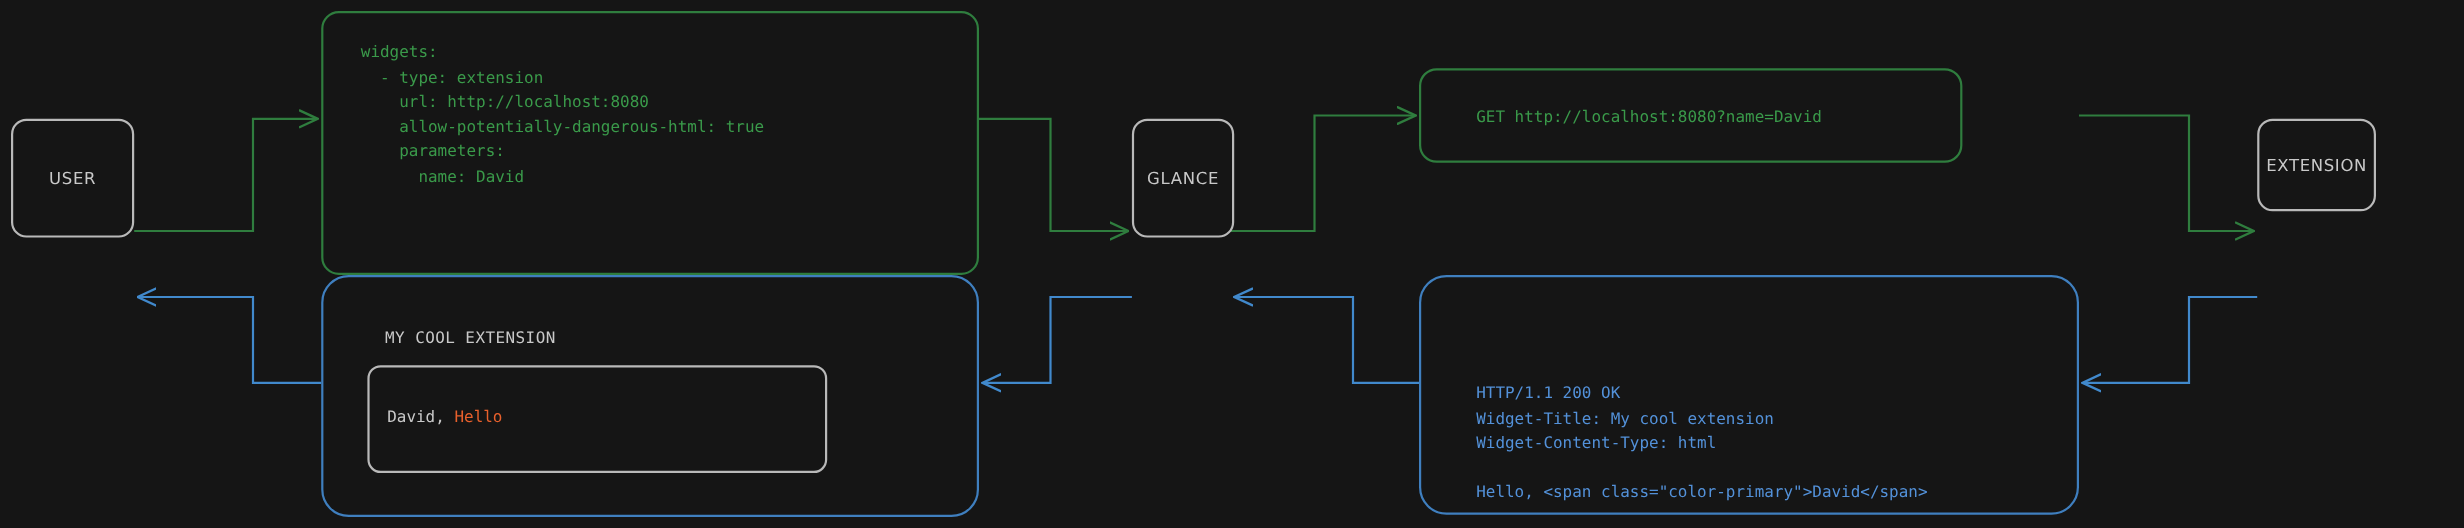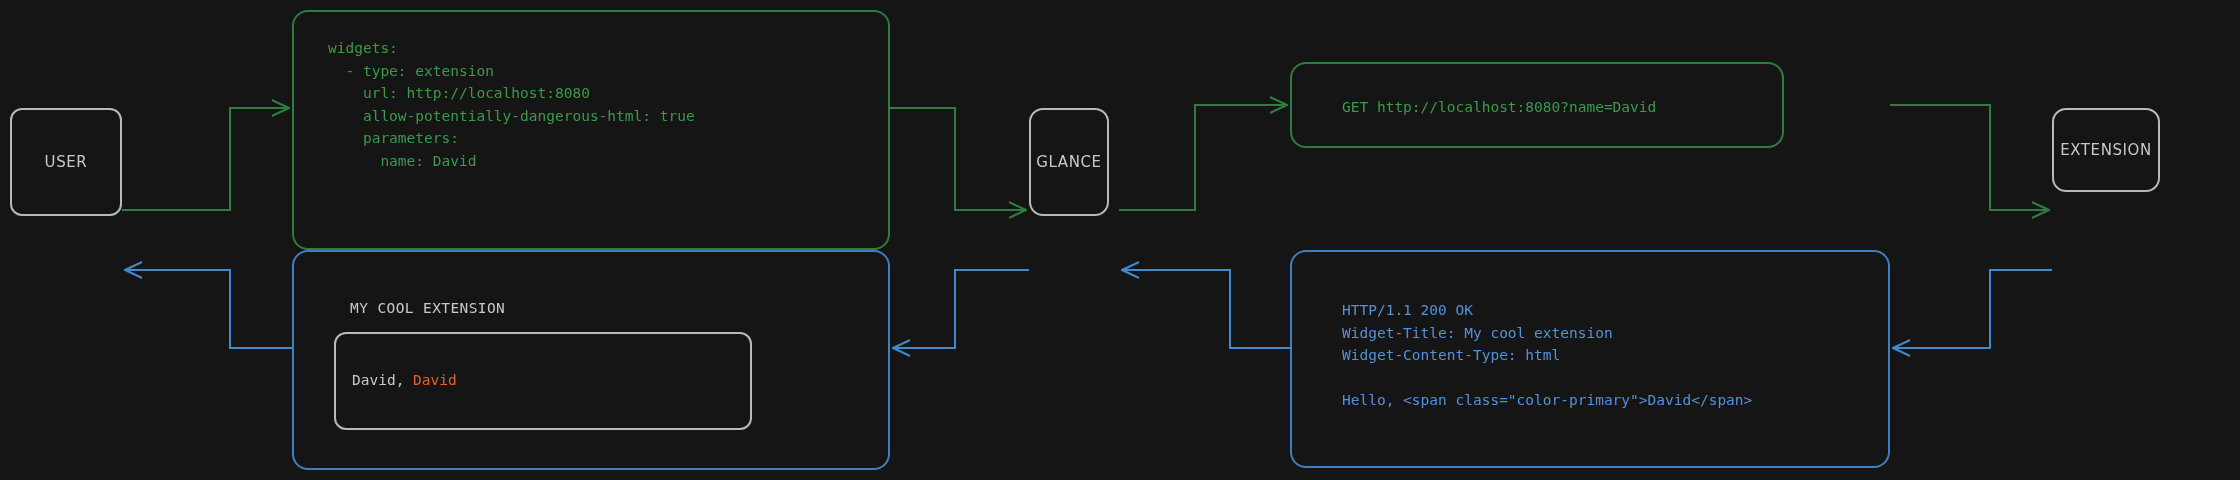--- a/index.html
+++ b/index.html
@@ -37,46 +37,46 @@
     justify-content: center;
     z-index: 3;
   }
   .node-label {
     color: #c9c9c9;
     font-family: "DejaVu Sans", "Liberation Sans", sans-serif;
     font-size: 15px;
     letter-spacing: 0.6px;
     white-space: nowrap;
   }
-  #node-user      { left: 10px;   top: 108px; width: 112px; height: 108px; border-radius: 12px; }
-  #node-glance    { left: 1029px; top: 108px; width: 80px;  height: 108px; }
+  #node-user      { left: 10px;   top: 108px; width: 112px; height: 108px; }
+  #node-glance    { left: 1029px; top: 108px; width: 93px;  height: 108px; }
   #node-extension { left: 2052px; top: 108px; width: 108px; height: 84px; }
 
   
   .panel {
     position: absolute;
     box-sizing: border-box;
     border: 2px solid #2f7d3e;
     border-radius: 16px;
     background: #151515;
     z-index: 3;
   }
   .panel.green { border-color: #2f7d3e; }
-  .panel.blue  { border-color: #3f7fbf; }
+  .panel.blue  { border-color: #3f7fbf; border-radius: 25px; }
 
   .code {
     margin: 0;
     font-family: "DejaVu Sans Mono", "Liberation Mono", monospace;
     font-size: 14.5px;
     line-height: 22.6px;
     white-space: pre;
     letter-spacing: 0px;
   }
   .code.green { color: #3a9a4a; }
-  .code.blue  { color: #5391d9; }
+  .code.blue  { color: #5391d9; margin-top: 48px; }
 
   #panel-yaml      { left: 292px;  top: 10px;  width: 598px; height: 240px; }
   #panel-yaml .code { position: absolute; left: 34px; top: 25px; }
 
   #panel-request   { left: 1290px; top: 62px;  width: 494px; height: 86px; }
   #panel-request .code { position: absolute; left: 50px; top: 32px; }
 
   #panel-response  { left: 1290px; top: 250px; width: 600px; height: 218px; }
   #panel-response .code { position: absolute; left: 50px; top: 47px; }
 
@@ -166,21 +166,21 @@
   - type: extension
     url: http://localhost:8080
     allow-potentially-dangerous-html: true
     parameters:
       name: David</pre>
   </div>
 
   <div class="panel blue" id="panel-widget">
     <div id="widget-title">MY COOL EXTENSION</div>
     <div id="widget-inner">
-      <div id="widget-body"><span>David, </span><span id="widget-name">David</span></div>
+      <div id="widget-body"><span>David, </span><span id="widget-name">Hello</span></div>
     </div>
   </div>
 
   <div class="panel green" id="panel-request">
     <pre class="code green">GET http://localhost:8080?name=David</pre>
   </div>
 
   <div class="panel blue" id="panel-response">
     <pre class="code blue">HTTP/1.1 200 OK
 Widget-Title: My cool extension

